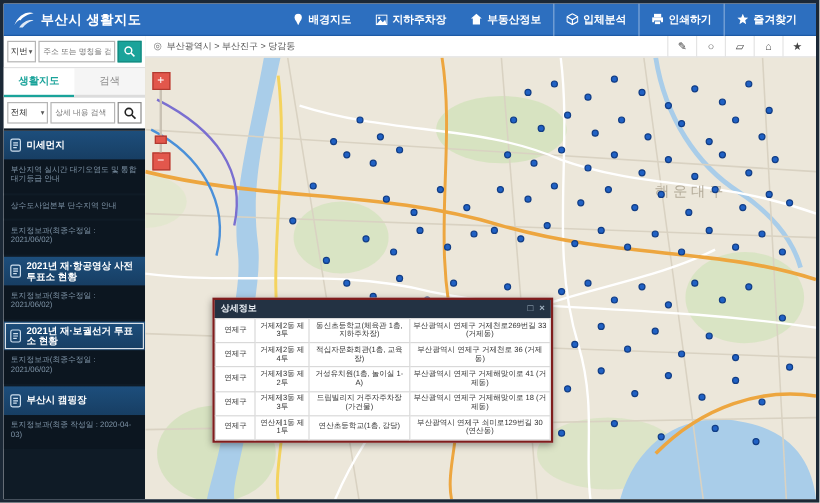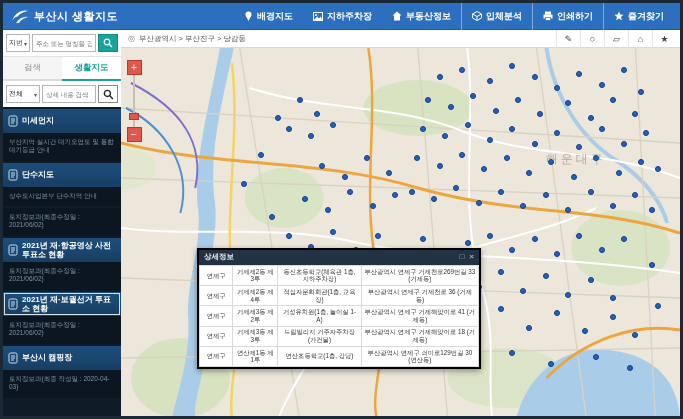--- a/index.html
+++ b/index.html
@@ -62,21 +62,21 @@
   .marker { position:absolute; width:6px; height:6px; border-radius:50%; background:#2061c4; border:1px solid #123e86; margin:-3px 0 0 -3px; cursor:pointer; }
   .district-label { position:absolute; left:76%; top:28%; color:#b3ab99; font-size:12px; letter-spacing:3px; }
 
   
   .zoomctrl { position:absolute; left:5px; top:12px; width:16px; display:flex; flex-direction:column; align-items:center; }
   .zbtn { width:15px; height:15px; background:#e2574c; color:#fff; font-size:10px; line-height:13px; text-align:center; border:1px solid #b13a31; cursor:pointer; }
   .ztrack { width:2px; height:52px; background:#c9c2b4; position:relative; }
   .zhandle { position:absolute; left:-4px; top:38px; width:10px; height:7px; background:#e2574c; border:1px solid #b13a31; cursor:grab; }
 
   
-  .popup { position:absolute; left:76px; top:200px; width:284px; height:121px; background:#fff; border:2px solid #000000; box-shadow:0 2px 6px rgba(0,0,0,.4); display:flex; flex-direction:column; }
+  .popup { position:absolute; left:56px; top:200px; width:284px; height:121px; background:#fff; border:2px solid #7f1d1d; box-shadow:0 2px 6px rgba(0,0,0,.4); display:flex; flex-direction:column; }
   .popup-title { height:17px; background:#233243; color:#e6ebf1; font-size:7.5px; font-weight:bold; display:flex; align-items:center; justify-content:space-between; padding:0 5px; }
   .popup-btns { display:flex; gap:5px; }
   .popup-btn { color:#9fb0c0; font-size:8px; cursor:pointer; line-height:1; }
   .popup table { width:100%; height:100%; border-collapse:collapse; table-layout:fixed; }
   .popup td { border:1px solid #d9d9d9; font-size:6.3px; color:#333; text-align:center; padding:1px 2px; line-height:1.25; word-break:break-all; }
   .popup col.c1 { width:12%; } .popup col.c2 { width:16%; } .popup col.c3 { width:30%; } .popup col.c4 { width:42%; }
 </style>
 </head>
 <body>
 
@@ -148,22 +148,22 @@
         <input class="inp" type="text" placeholder="주소 또는 명칭을 검색해 주세요" style="">
         <div class="btn-search-teal">
           <svg width="10" height="10" viewBox="0 0 10 10">
               <circle cx="4" cy="4" r="2.8" fill="none" stroke="#fff" stroke-width="1.2"></circle>
               <line x1="6.2" y1="6.2" x2="9" y2="9" stroke="#fff" stroke-width="1.3"></line>
             </svg>
         </div>
       </div>
 
       <div class="tabs">
+        <div class="tab active">생활지도</div>
         <div class="tab">검색</div>
-        <div class="tab active">생활지도</div>
       </div>
 
       <div class="srow srow2">
         <div class="sel sel2">
           <span>전체</span>
           <span class="caret">▾</span>
         </div>
         <input class="inp" type="text" placeholder="상세 내용 검색" style="">
         <div class="btn-search-white">
           <svg width="11" height="11" viewBox="0 0 10 10">
@@ -182,29 +182,20 @@
                 <line x1="3" y1="4" x2="7" y2="4" stroke="#cfe0ef"></line>
                 <line x1="3" y1="6" x2="7" y2="6" stroke="#cfe0ef"></line>
                 <line x1="3" y1="8" x2="6" y2="8" stroke="#cfe0ef"></line>
               </svg>
             <span class="sb-title">미세먼지</span>
           </div>
           <div class="sb-sub">부산지역 실시간 대기오염도 및 통합대기등급 안내</div>
         </div>
 
         <div class="sb-item">
-          <div class="sb-bar">
-            <svg class="doc-ic" width="10" height="12" viewBox="0 0 10 12">
-                <rect x="1" y="1" width="8" height="10" rx="1.5" fill="none" stroke="#cfe0ef"></rect>
-                <line x1="3" y1="4" x2="7" y2="4" stroke="#cfe0ef"></line>
-                <line x1="3" y1="6" x2="7" y2="6" stroke="#cfe0ef"></line>
-                <line x1="3" y1="8" x2="6" y2="8" stroke="#cfe0ef"></line>
-              </svg>
-            <span class="sb-title">단수지도</span>
-          </div>
           <div class="sb-sub">상수도사업본부 단수지역 안내</div>
         </div>
 
         <div class="sb-item">
           <div class="sb-sub">토지정보과(최종수정일 : 2021/06/02)</div>
         </div>
 
         <div class="sb-item">
           <div class="sb-bar">
             <svg class="doc-ic" width="10" height="12" viewBox="0 0 10 12">

